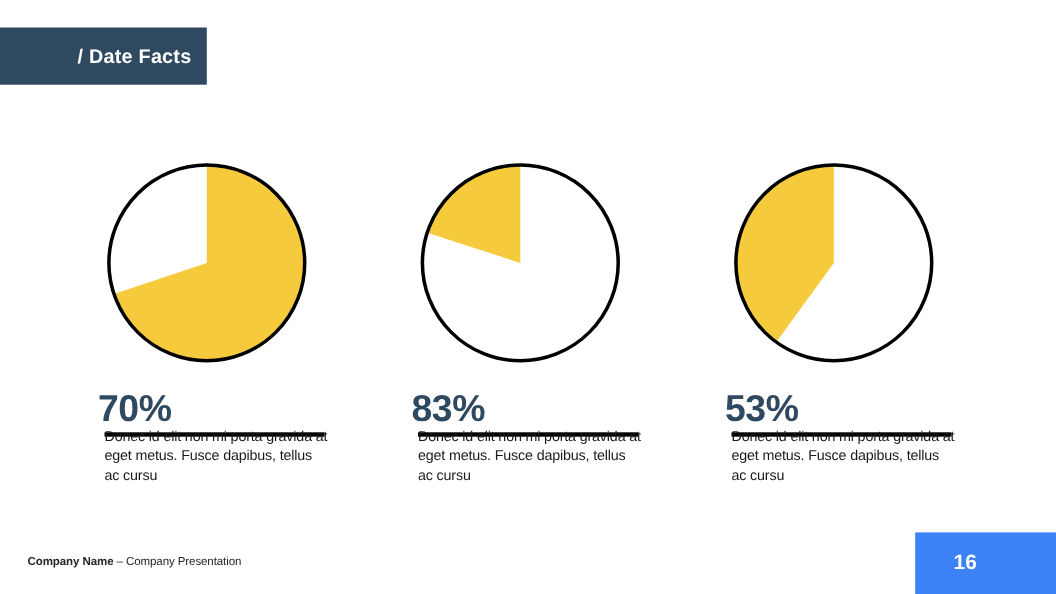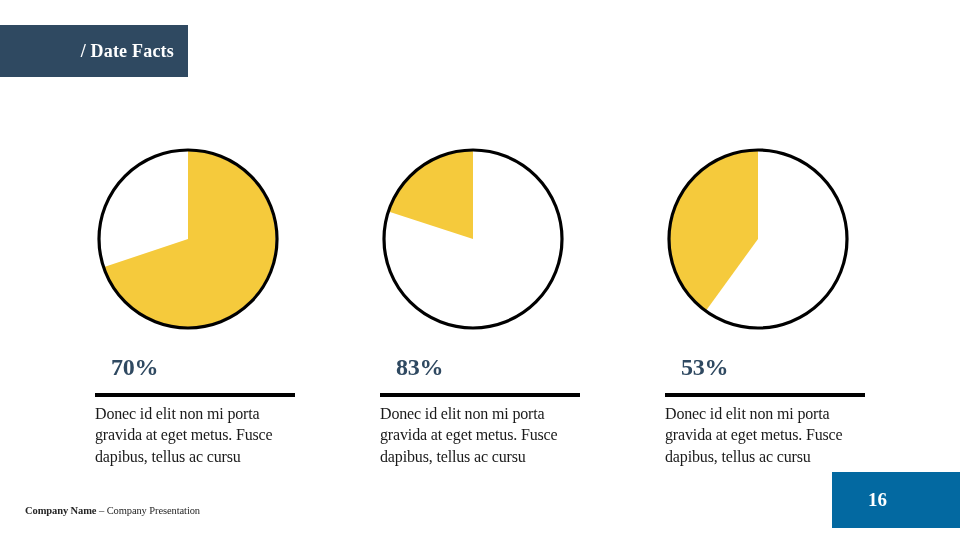--- a/index.html
+++ b/index.html
@@ -14,21 +14,20 @@
     overflow: hidden;
     position: relative;
   }
 
   .slide {
     position: absolute;
     left: 0; top: 0;
     width: 960px;
     height: 540px;
     background: #ffffff;
-    font-family: Liberation Serif, serif;
   }
 
   
   .header-banner {
     position: absolute;
     left: 0;
     top: 25px;
     width: 188px;
     height: 52px;
     background: #2f4961;
@@ -76,44 +75,44 @@
   .pie-svg {
     display: block;
     width: 192px;
     height: 192px;
     overflow: visible;
   }
 
   
   .pct {
     position: absolute;
-    left: 26px;
+    left: 4px;
     top: 355px;
-    font-size: 24px;
+    font-size: 34px;
     font-weight: bold;
     color: #2f4961;
     line-height: 1;
     letter-spacing: -0.3px;
   }
   .rule {
     position: absolute;
     left: 10px;
     top: 393px;
     width: 200px;
     height: 4px;
     background: #000000;
   }
 
   
   .body-copy {
     position: absolute;
     left: 10px;
-    top: 403px;
+    top: 388px;
     width: 203px;
-    font-size: 16px;
+    font-size: 13px;
     line-height: 1.34;
     color: #1a1a1a;
     letter-spacing: -0.15px;
   }
 
   
   .footer {
     position: absolute;
     left: 25px;
     top: 505px;
@@ -125,24 +124,24 @@
   .footer b {
     font-weight: bold;
   }
   .footer .sep {
     font-weight: normal;
   }
 
   .page-block {
     position: absolute;
     left: 832px;
-    top: 472px;
+    top: 484px;
     width: 128px;
     height: 56px;
-    background: #0369a1;
+    background: #3b82f6;
     display: flex;
     align-items: center;
     justify-content: center;
     box-sizing: border-box;
     padding-right: 37px;
   }
   .page-num {
     color: #ffffff;
     font-size: 19px;
     font-weight: bold;

